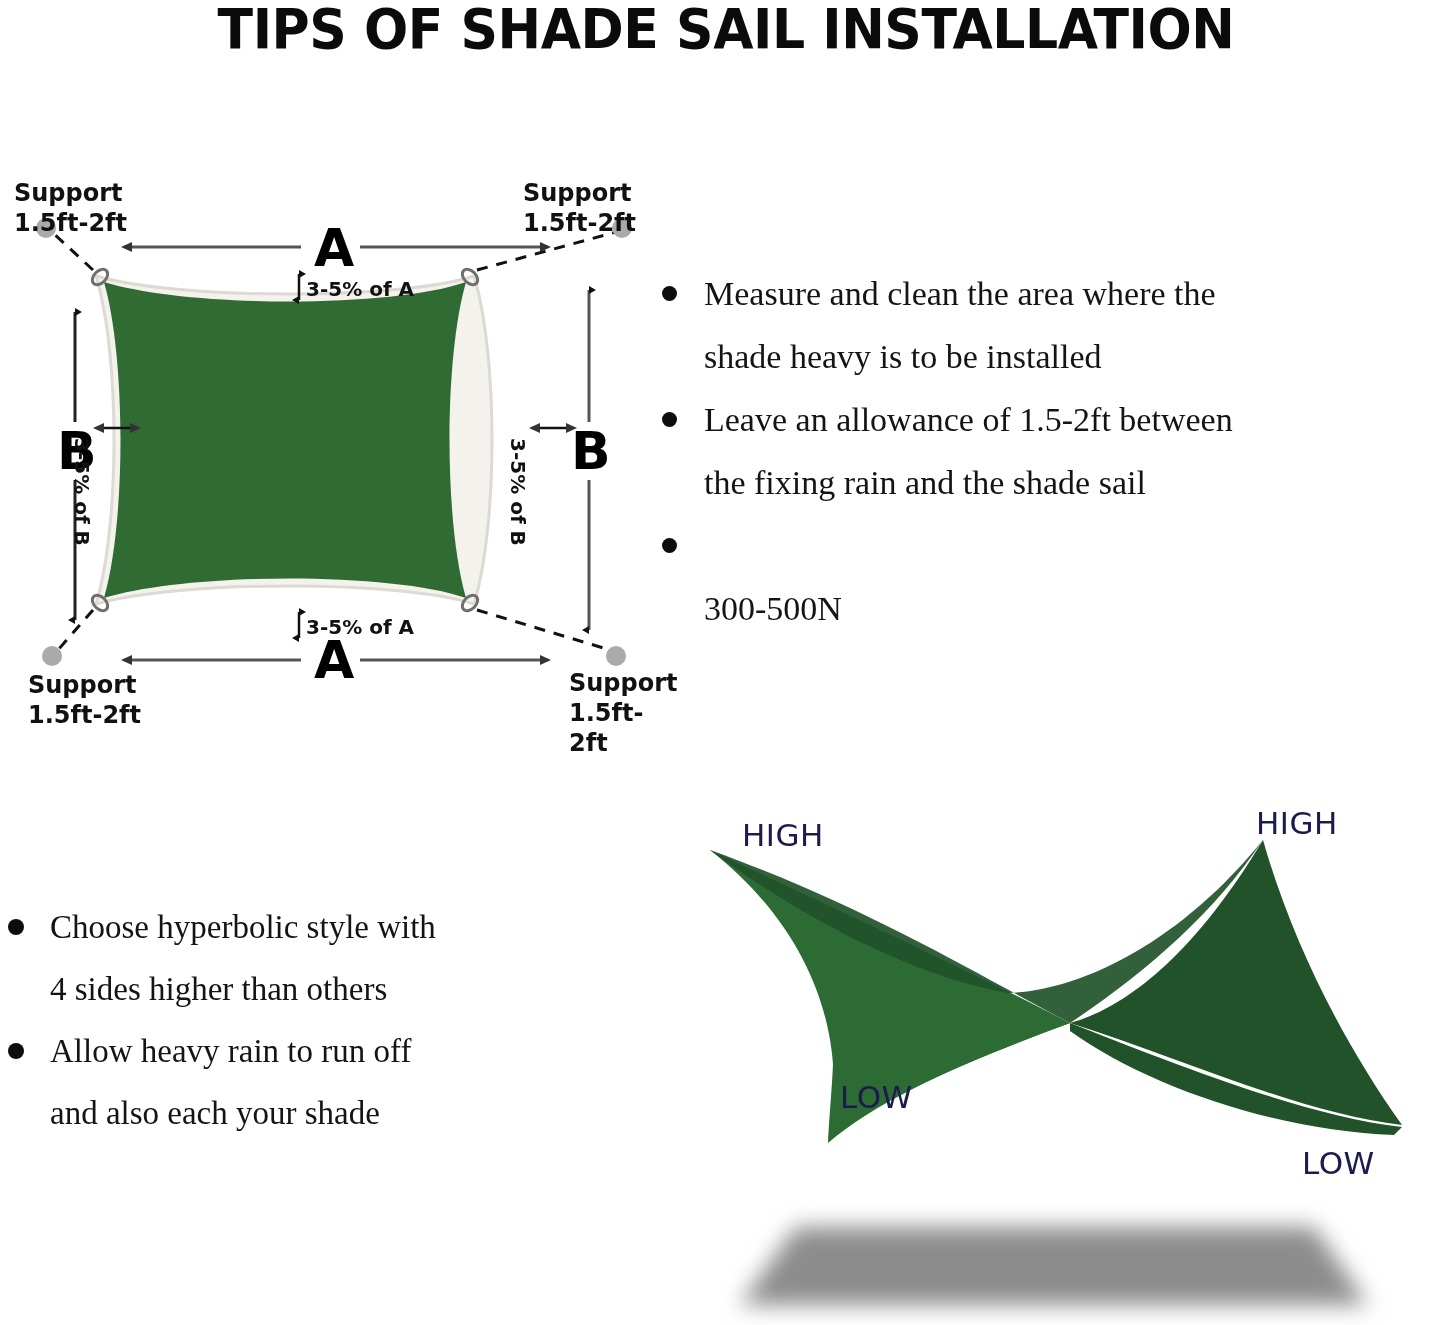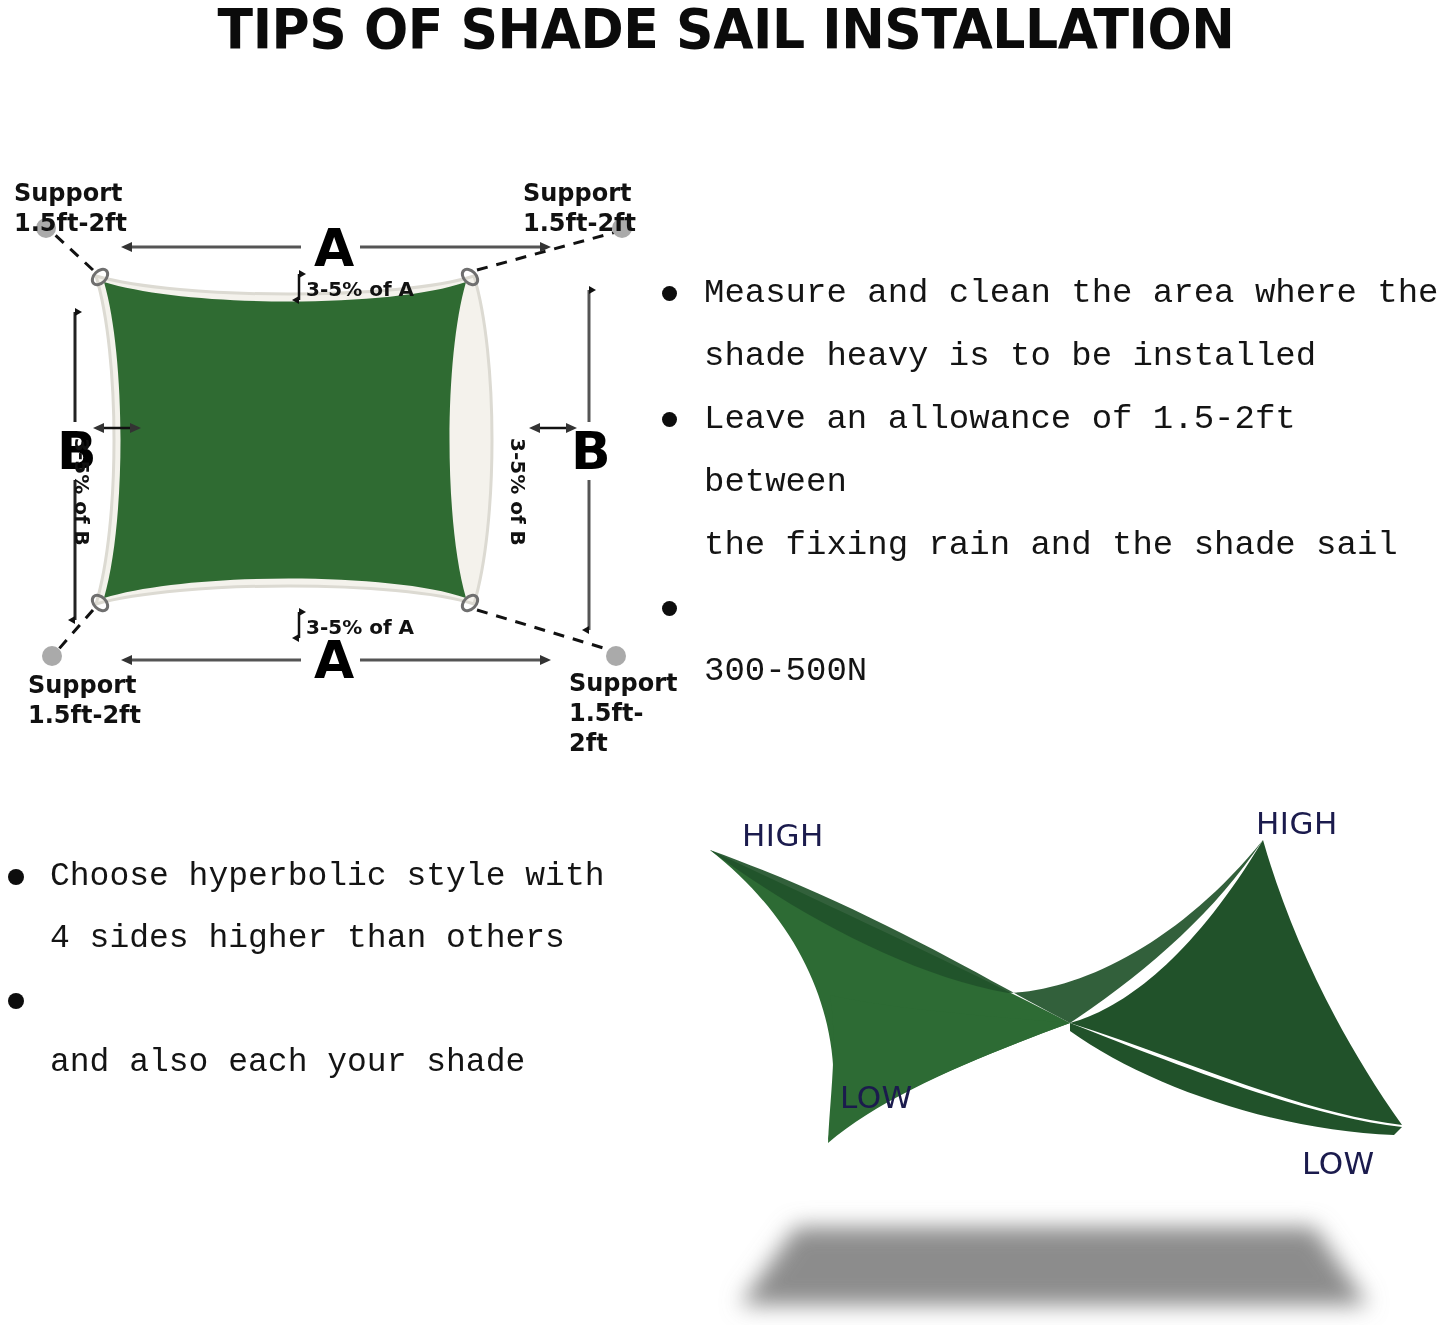--- a/index.html
+++ b/index.html
@@ -15,29 +15,29 @@
     line-height:66px; color:#0b0b0b;
     transform:scaleX(0.93); transform-origin:50% 50%;
     white-space:nowrap;
   }
 
   
   #rect-diagram{position:absolute;left:0;top:160;width:660px;height:580px;}
   #rect-svg{position:absolute;left:0;top:0;}
 
   #tips-list{position:absolute;left:648px;top:262px;width:804px;}
-  #style-list{position:absolute;left:0px;top:846px;width:620px;}
+  #style-list{position:absolute;left:0px;top:896px;width:620px;}
   #hyper-diagram{position:absolute;left:678px;top:795px;width:774px;height:530px;}
 
   
   ul.bullets{list-style:none;margin:0;padding:0;}
   ul.bullets li{
     position:relative; padding-left:56px;
     font-size:34px; line-height:63px; color:#141414;
-    font-family:Liberation Mono, monospace;
+    font-family:Liberation Serif, serif;
   }
   ul.bullets li .dot{
     position:absolute; left:14px; top:24px;
     width:15px;height:15px;border-radius:50%;background:#0d0d0d;
   }
   #style-list ul.bullets li{font-size:33px;line-height:62px;padding-left:50px;}
   #style-list ul.bullets li .dot{left:8px;top:23px;width:16px;height:16px;}
 </style>
 </head>
 <body>
@@ -171,21 +171,21 @@
 
 <div id="style-list">
   <ul class="bullets">
     <li>
       <span class="dot"></span>
       <span>Choose hyperbolic style with</span><br>
       <span>4 sides higher than others</span>
     </li>
     <li>
       <span class="dot"></span>
-      <br>
+      <span>Allow heavy rain to run off</span><br>
       <span>and also each your shade</span><br>
     </li>
   </ul>
 </div>
 
 <div id="hyper-diagram">
   <svg width="774" height="530" viewBox="0 0 774 530">
     <defs>
       <linearGradient id="postGrad" x1="0" y1="0" x2="1" y2="0">
         <stop offset="0%" stop-color="#4E3A10"></stop>

